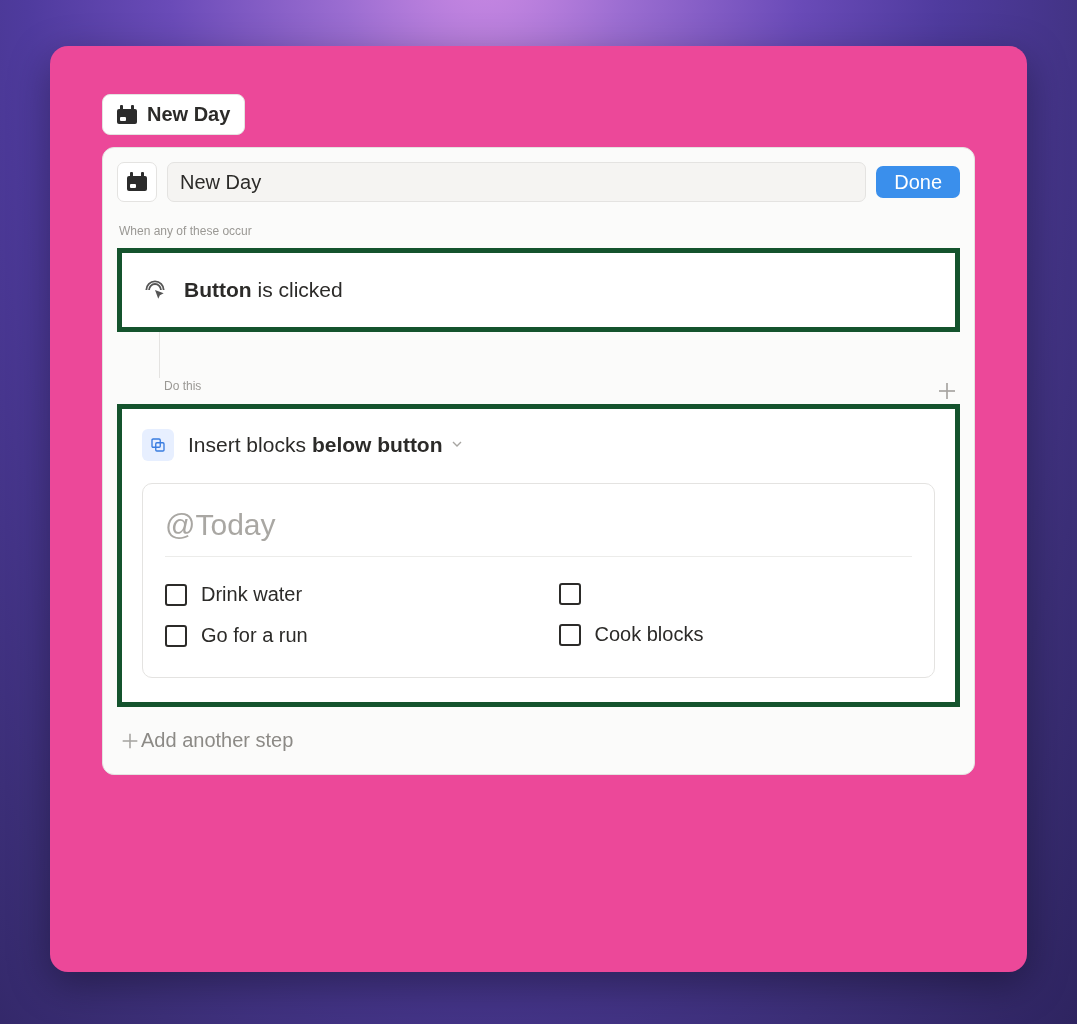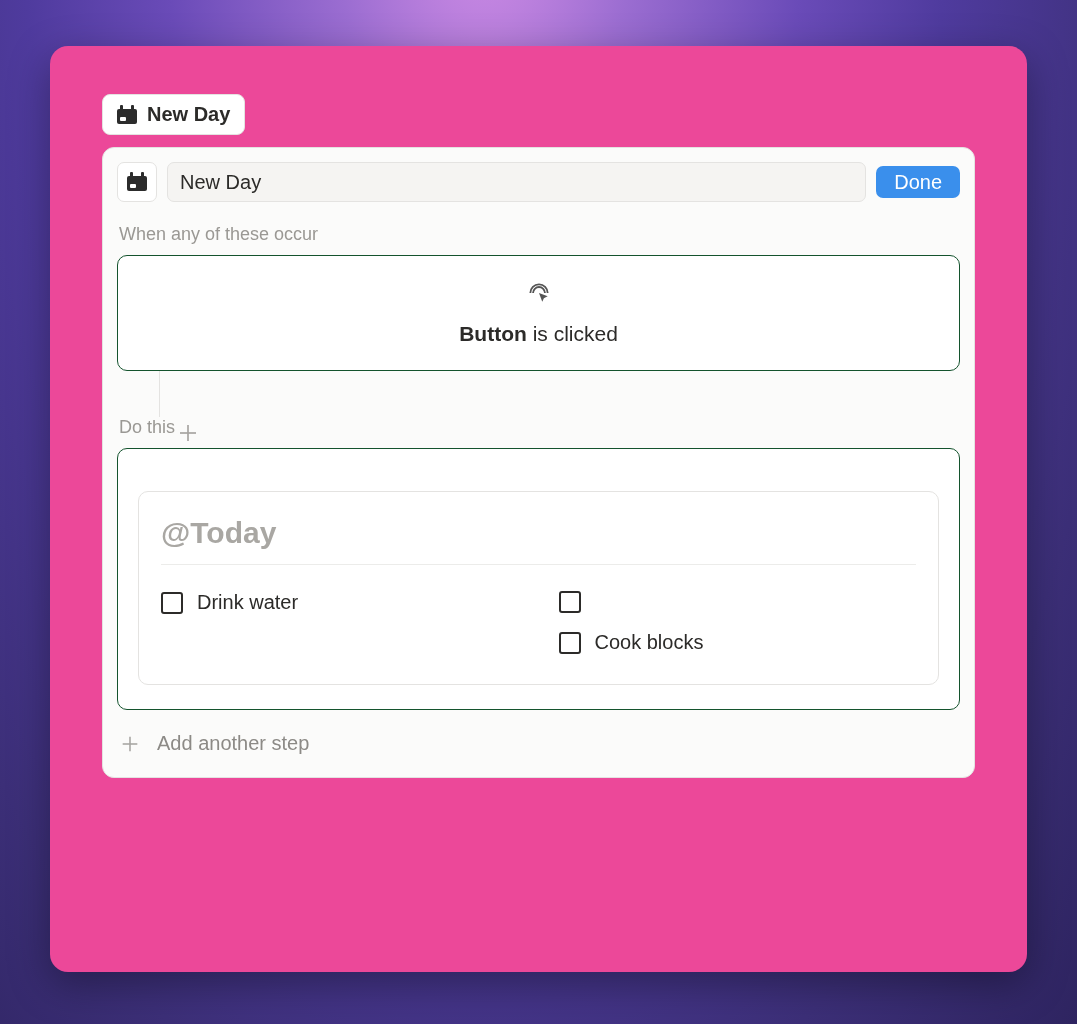--- a/index.html
+++ b/index.html
@@ -102,43 +102,44 @@
       background: #3a8fec;
       color: #fff;
       font-size: 20px;
       font-weight: 500;
       padding: 0 18px;
       border-radius: 7px;
       cursor: pointer;
     }
 
     .sec-label {
-      font-size: 18px;
+      font-size: 12px;
       color: #9a9894;
       margin: 22px 0 10px 2px;
     }
     .sec-header {
       display: flex;
       align-items: center;
+      justify-content: space-between;
+      margin-left: 45px;
     }
     .plus-btn {
       width: 26px; height: 26px;
       color: #a7a5a1;
       cursor: pointer;
       display: flex;
       align-items: center;
       justify-content: center;
     }
     .plus-btn svg { display: block; }
 
     .card {
       background: #fff;
-      border: 1px solid #14532d;
-      border-radius: 10px;
-      flex-direction: column;
+      border: 5px solid #14532d;
+      border-radius: 0;
     }
     .trigger-card {
       padding: 24px 20px;
       display: flex;
       align-items: center;
       gap: 16px;
     }
     .click-icon {
       width: 26px; height: 26px;
       color: #555;
@@ -173,21 +174,21 @@
     .action-title .chev { color: #a7a5a1; }
 
     .inner-card {
       margin-top: 22px;
       border: 1px solid #e4e3e1;
       border-radius: 10px;
       padding: 24px 22px 30px 22px;
     }
     .today-h {
       font-size: 30px;
-      font-weight: 700;
+      font-weight: 400;
       color: #a9a7a3;
       padding-bottom: 14px;
       border-bottom: 1px solid #ececea;
       margin-bottom: 26px;
     }
     .todo-cols {
       display: flex;
       gap: 40px;
     }
     .todo-col { flex: 1; display: flex; flex-direction: column; gap: 18px; }
@@ -202,21 +203,20 @@
       width: 22px; height: 22px;
       border: 2px solid #2c2b29;
       border-radius: 3px;
       flex-shrink: 0;
       cursor: pointer;
     }
 
     .add-step {
       display: flex;
       align-items: center;
-      gap: 16px;
       padding: 22px 2px 22px 2px;
       color: #8c8a86;
       font-size: 20px;
       cursor: pointer;
     }
     .add-step svg { color: #a7a5a1; }
   </style>
 </head>
 <body>
 
@@ -262,28 +262,49 @@
       <div class="sec-label" style="margin-top:0">Do this</div>
       <div class="plus-btn">
         <svg viewBox="0 0 24 24" width="24" height="24" stroke="currentColor" stroke-width="1.7" fill="none">
           <line x1="12" y1="4" x2="12" y2="20"></line>
             <line x1="4" y1="12" x2="20" y2="12"></line>
         </svg>
       </div>
     </div>
 
     <div class="card action-card">
+      <div class="action-head">
+        <div class="insert-icon-box">
+          <svg viewBox="0 0 24 24" width="18" height="18" fill="none" stroke="currentColor" stroke-width="1.8">
+            <rect x="4" y="4" width="11" height="11" rx="1.5"></rect>
+            <rect x="9" y="9" width="11" height="11" rx="1.5"></rect>
+          </svg>
+        </div>
+        <div class="action-title">
+          <span>Insert blocks </span>
+          <span class="bold">below button</span>
+          <span class="chev">
+            <svg viewBox="0 0 24 24" width="16" height="16" fill="none" stroke="currentColor" stroke-width="2">
+              <polyline points="6 9 12 15 18 9"></polyline>
+            </svg>
+          </span>
+        </div>
+      </div>
 
       <div class="inner-card">
         <div class="today-h">@Today</div>
         <div class="todo-cols">
           <div class="todo-col">
             <div class="todo-item">
               <span class="chk"></span>
               <span>Drink water</span>
+            </div>
+            <div class="todo-item">
+              <span class="chk"></span>
+              <span>Go for a run</span>
             </div>
           </div>
           <div class="todo-col">
             <div class="todo-item">
               <span class="chk"></span>
             </div>
             <div class="todo-item">
               <span class="chk"></span>
               <span>Cook blocks</span>
             </div>

